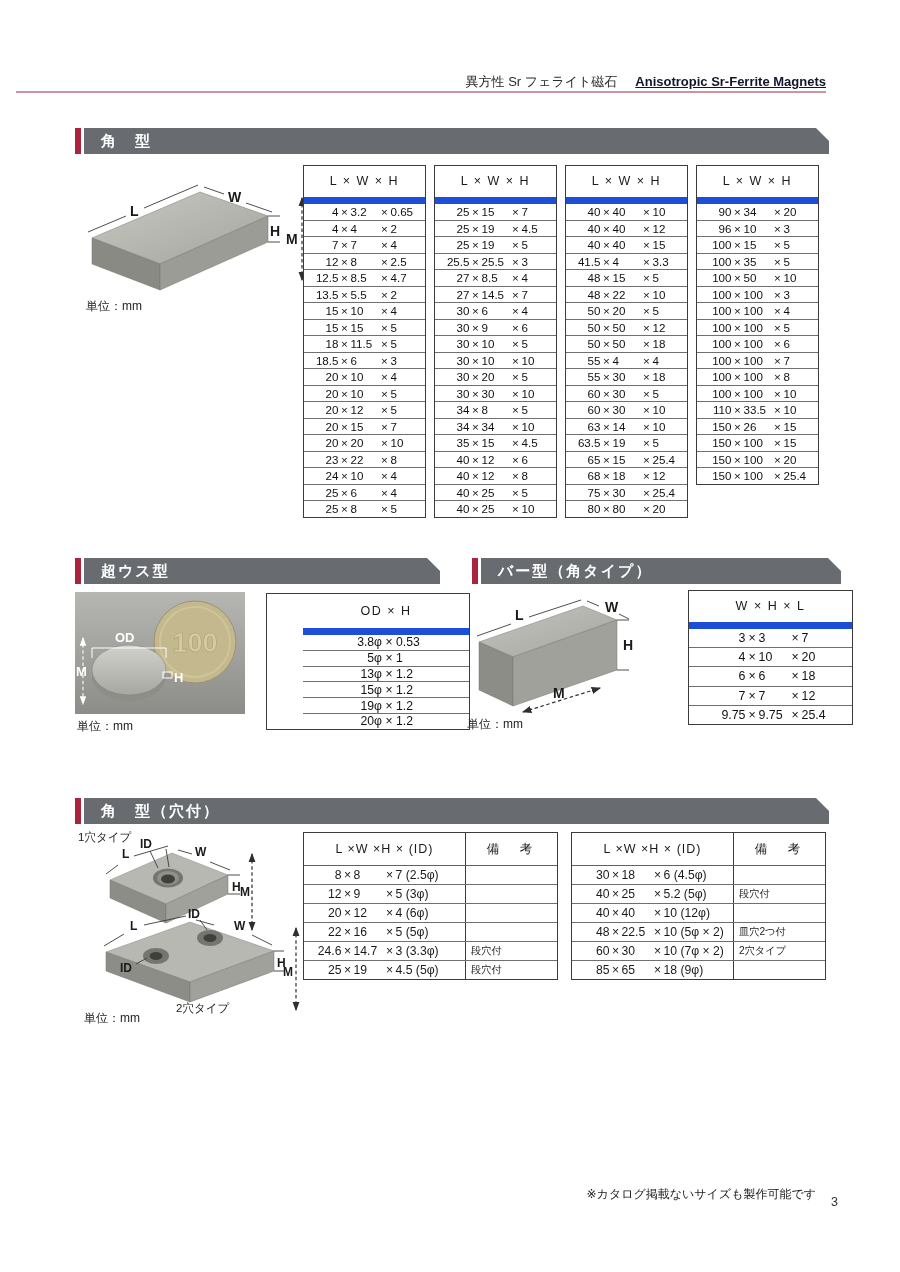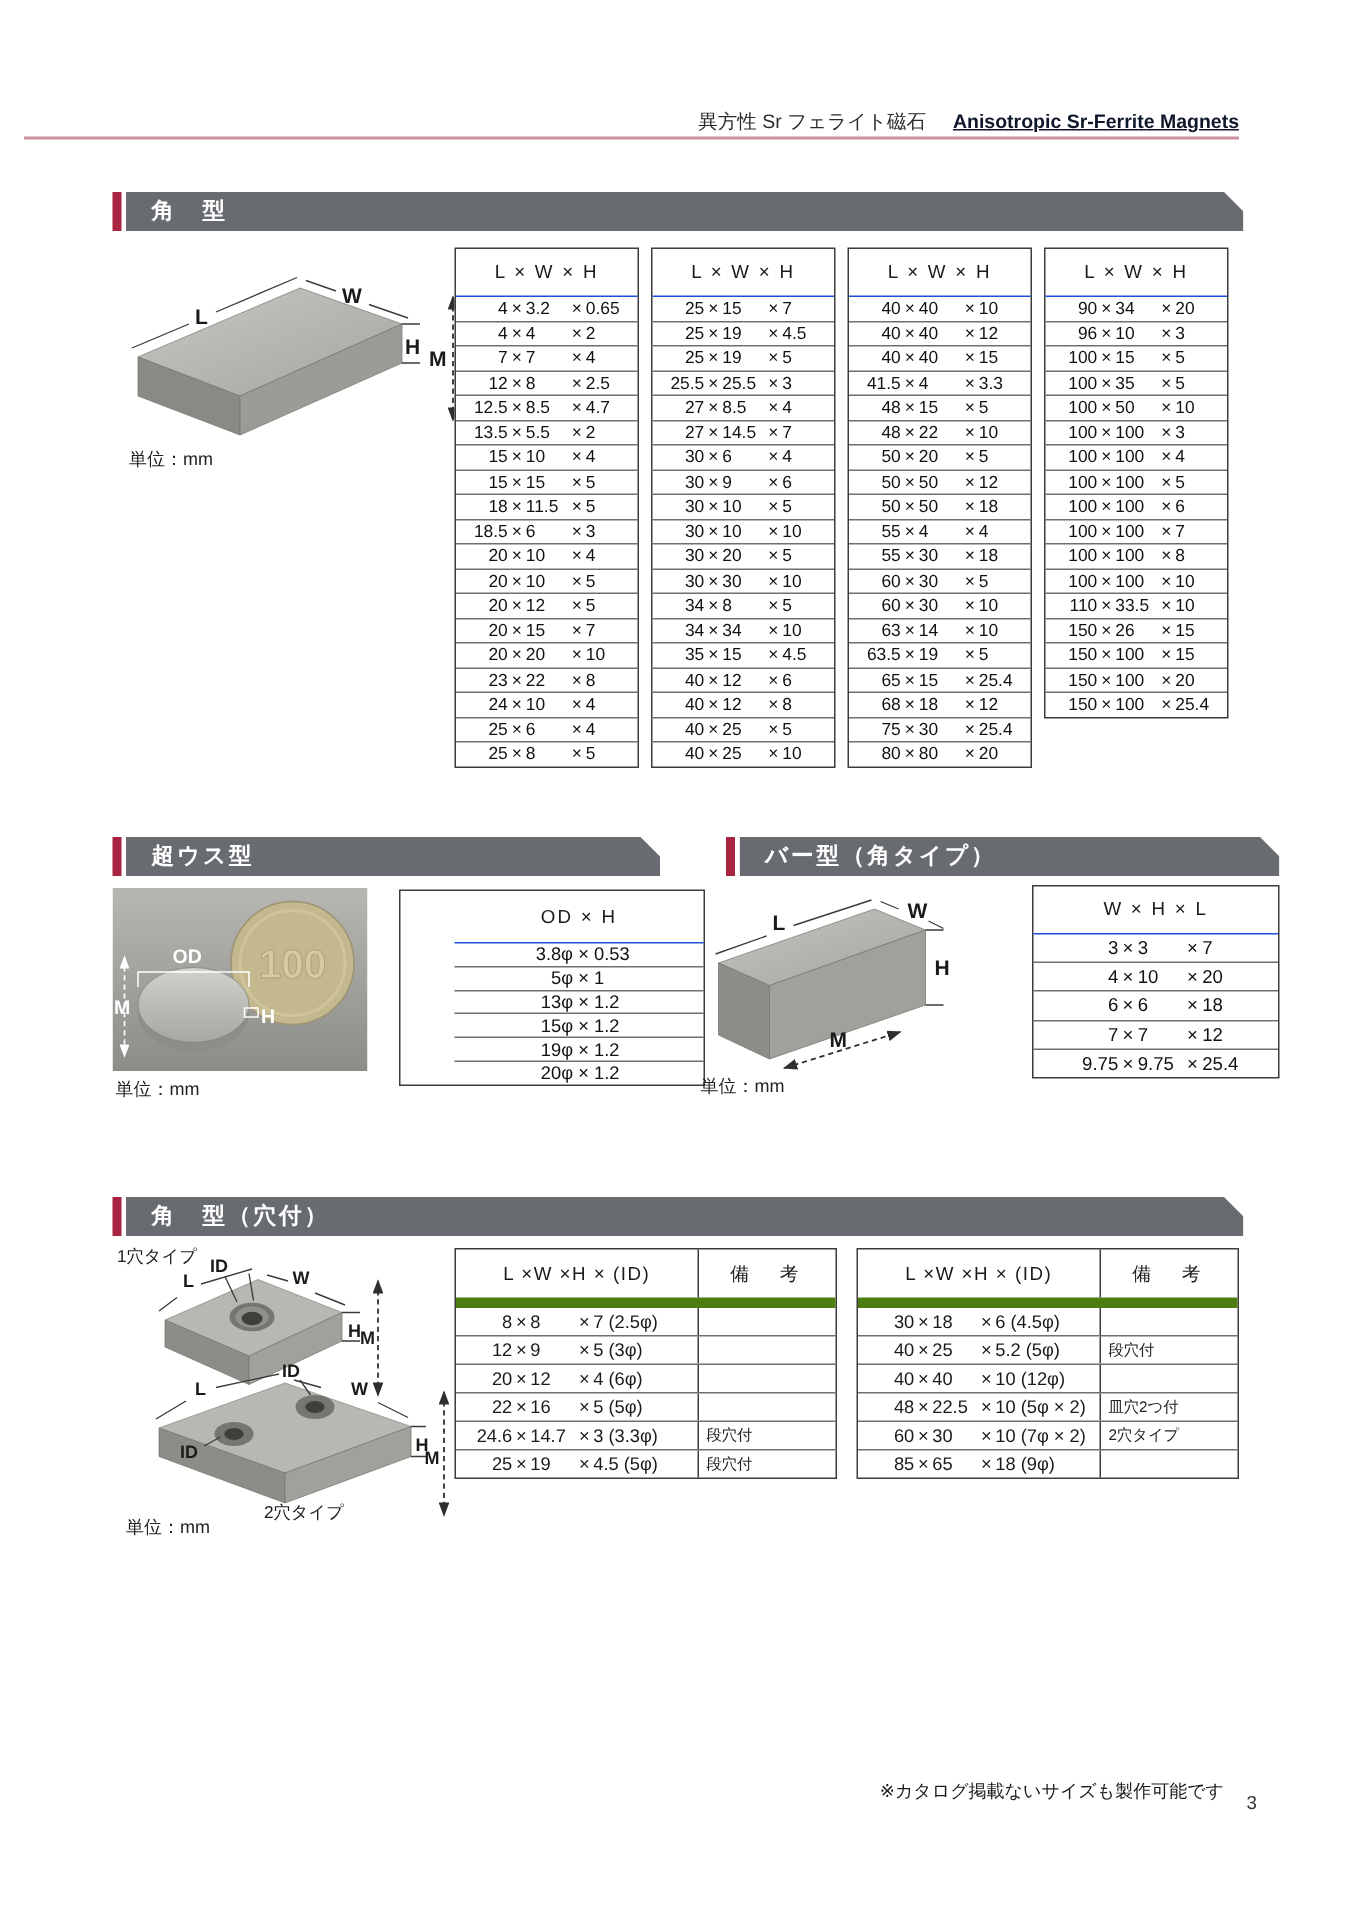--- a/index.html
+++ b/index.html
@@ -14,57 +14,57 @@
 
   
   .sec-bar{position:absolute;height:26px;}
   .sec-stripe{position:absolute;left:0;top:0;width:6px;height:26px;background:#a8243f;}
   .sec-bg{position:absolute;left:9px;top:0;right:0;bottom:0;background:#686c70;
           clip-path:polygon(0 0,calc(100% - 13px) 0,100% 13px,100% 100%,0 100%);}
   .sec-title{position:absolute;left:26px;top:0;line-height:26px;color:#fff;font-size:15px;
              font-weight:bold;letter-spacing:2px;z-index:2;}
   #bar-square{left:75px;top:128px;width:754px;}
   #bar-ultra{left:75px;top:558px;width:365px;}
-  #bar-bartype{left:484px;top:558px;width:369px;}
+  #bar-bartype{left:472px;top:558px;width:369px;}
   #bar-holed{left:75px;top:798px;width:754px;}
 
   .unit{position:absolute;font-size:12px;color:#222;}
   #unit-square{left:86px;top:298px;}
   #unit-ultra{left:77px;top:718px;}
   #unit-bar{left:467px;top:716px;}
   #unit-holed{left:84px;top:1010px;}
   .small-label{position:absolute;font-size:11.5px;color:#1a1a1a;}
   #label-1hole{left:78px;top:830px;}
   #label-2hole{left:176px;top:1001px;}
 
   
   .dim-table{position:absolute;top:165px;width:121px;border:1px solid #3c3c3c;background:#fff;}
   #sq-t1{left:303px;} #sq-t2{left:434px;} #sq-t3{left:565px;} #sq-t4{left:696px;}
   .t-head{height:31px;line-height:31px;text-align:center;font-size:12.5px;color:#1a1a1a;
-          border-bottom:1px solid #1d4ed8;letter-spacing:1.5px;}
+          border-bottom:7px solid #1d4ed8;letter-spacing:1.5px;}
   .t-row{height:15.5px;display:flex;align-items:center;justify-content:center;font-size:11.6px;color:#111;}
   .t-row + .t-row{border-top:1px solid #6f6f6f;}
   .c-l{width:32px;text-align:right;}.c-x{width:12px;text-align:center;}.c-w{width:28px;}.c-h{width:32px;}
 
   
   .ultra-table{position:absolute;left:266px;top:593px;width:166px;border:1px solid #3c3c3c;background:#fff;padding-left:36px;}
   .ultra-table .t-head{height:34px;line-height:34px;}
   .ultra-table .t-row{height:14.8px;font-size:12.2px;}
   .u-od{width:46px;text-align:right;}.u-x{width:14px;text-align:center;}.u-h{width:40px;}
 
   
   .bar-table{position:absolute;left:652px;top:590px;width:163px;border:1px solid #3c3c3c;background:#fff;margin-left:36px;}
   .bar-table .t-head{height:31px;line-height:31px;}
   .bar-table .t-row{height:18.2px;font-size:12.4px;}
   .b-w{width:42px;text-align:right;}.b-x{width:13px;text-align:center;}.b-h{width:30px;}.b-l{width:36px;}
 
   
   .hole-table{position:absolute;top:832px;width:253px;border:1px solid #3c3c3c;background:#fff;}
   #hole-t1{left:303px;} #hole-t2{left:571px;}
-  .hole-head{display:flex;height:32px;border-bottom:7px solid #4d7c0f;}
+  .hole-head{display:flex;height:32px;border-bottom:1px solid #4d7c0f;}
   .hh-dims{width:161px;border-right:1px solid #3c3c3c;text-align:center;line-height:32px;font-size:12.5px;letter-spacing:1px;}
   .hh-note{flex:1;text-align:center;line-height:32px;font-size:12.5px;letter-spacing:4px;}
   .h-row{display:flex;height:18px;}
   .h-row + .h-row{border-top:1px solid #6f6f6f;}
   .h-dims{width:161px;border-right:1px solid #3c3c3c;display:flex;align-items:center;justify-content:center;font-size:12.2px;}
   .h-note{flex:1;display:flex;align-items:center;padding-left:5px;font-size:10.2px;color:#222;}
   .h-l{width:34px;text-align:right;}.h-x{width:12px;text-align:center;}.h-w{width:30px;}.h-hid{width:66px;}
 
   
   .diag{position:absolute;}

